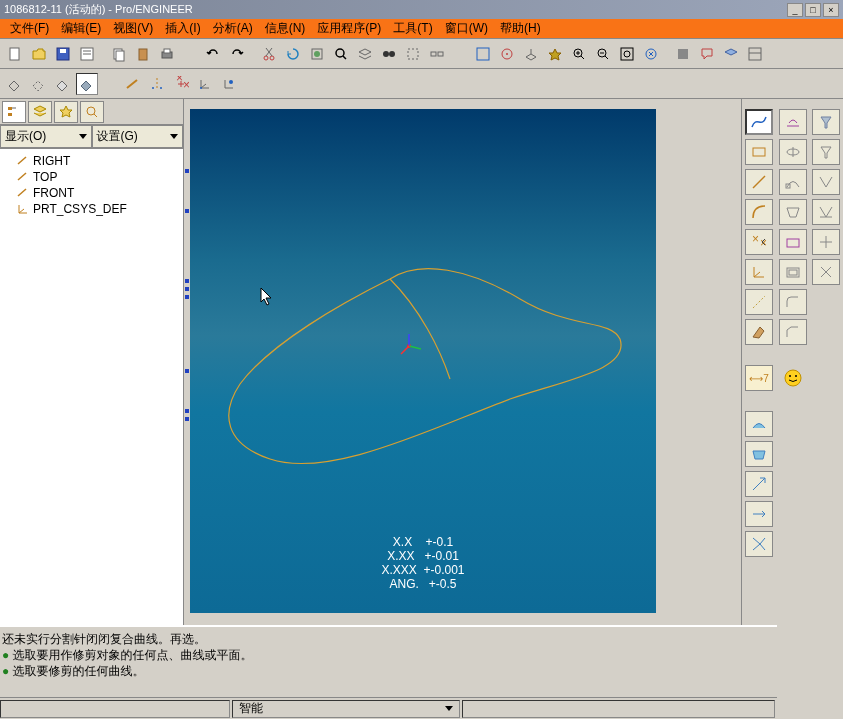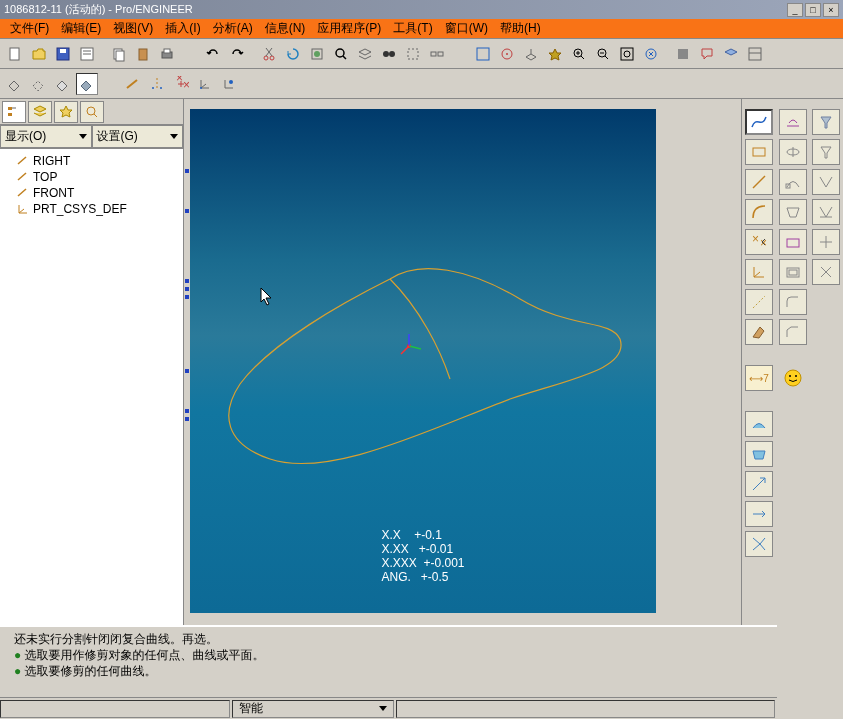--- a/index.html
+++ b/index.html
@@ -25,30 +25,30 @@
 .lefttab.active { background: #fff; }
 .leftctrls { height: 24px; display: flex; border-bottom: 1px solid #888; }
 .leftddl { flex: 1; border: 1px solid #888; background: #ece9d8; padding: 2px 4px; display: flex; justify-content: space-between; align-items: center; }
 .tree { flex: 1; background: #fff; overflow: auto; padding: 4px 2px; }
 .treeitem { display: flex; align-items: center; gap: 3px; padding: 1px 2px; }
 .treeicon { width: 14px; height: 14px; display: inline-flex; align-items: center; justify-content: center; font-size: 10px; }
 
 .viewport { flex: 1; position: relative; background: #d4d0c8; }
 .canvas { position: absolute; left: 6px; top: 10px; width: 466px; height: 504px; background: linear-gradient(to bottom, #003a6b 0%, #1a6b8f 30%, #2a7a9a 45%, #1176a0 60%, #0d6a96 100%); }
 .splinesvg { position: absolute; left: 0; top: 0; width: 100%; height: 100%; }
-.overlay-text { position: absolute; bottom: 29px; left: 50%; transform: translateX(-50%); color: #fff; font-family: "Courier New", monospace; font-size: 11px; white-space: pre; text-align: left; }
+.overlay-text { position: absolute; bottom: 22px; left: 50%; transform: translateX(-50%); color: #fff; font-family: "Courier New", monospace; font-size: 11px; white-space: pre; text-align: center; }
 .cursor-arrow { position: absolute; left: 70px; top: 178px; }
 
 .righttoolbars { width: 102px; background: #d4d0c8; border-left: 1px solid #888; display: flex; }
 .rtcol { width: 34px; display: flex; flex-direction: column; align-items: center; padding-top: 10px; gap: 4px; }
 .rtcol .rb { width: 28px; height: 26px; border: 1px solid #888; background: #ece9d8; display: flex; align-items: center; justify-content: center; font-size: 14px; }
 .rtcol .rb.sel { background: #fff; border: 2px inset #888; }
 .rtsep { height: 12px; }
 
-.msgarea { position: absolute; bottom: 0; left: 0; right: 66px; height: 94px; background: #d4d0c8; border-top: 2px solid #fff; padding: 4px 14px; }
+.msgarea { position: absolute; bottom: 0; left: 0; right: 66px; height: 94px; background: #d4d0c8; border-top: 2px solid #fff; padding: 4px 2px; }
 .msgline { font-size: 12px; line-height: 16px; }
 .statusbar { position: absolute; bottom: 0; left: 0; right: 66px; height: 22px; background: #d4d0c8; border-top: 1px solid #888; display: flex; align-items: center; }
 .statuscell { border: 1px inset #888; height: 18px; padding: 0 6px; display: flex; align-items: center; margin-right: 2px; }
 
 .desktop-right { position: absolute; top: 0; right: 0; width: 66px; height: 719px; background: linear-gradient(to bottom, #4a6b45 0%, #5a7b55 30%, #6a8b65 50%, #7a9b75 70%, #5a8b55 100%); z-index: -1; }
 .desktop-right::before { content:""; position:absolute; top:0; left:0; right:0; height:120px; background: radial-gradient(circle at 40% 30%, #fff2f5 5%, transparent 20%), radial-gradient(circle at 60% 50%, #ffe0e8 4%, transparent 18%); }
 .dicon { position: absolute; right: 10px; top: 470px; width: 40px; text-align: center; color: #fff; font-size: 10px; }
 .dicon .di { width: 32px; height: 32px; background: #2b5797; margin: 0 auto 2px; border-radius: 3px; }
 
 .arrow-down { display:inline-block; width:0; height:0; border-left:4px solid transparent; border-right:4px solid transparent; border-top:5px solid #000; }
@@ -587,18 +587,18 @@
 </div>
 
 <div class="msgarea">
   <div class="msgline">还未实行分割针闭闭复合曲线。再选。</div>
   <div class="msgline"><span style="color:#208020">●</span> <span>选取要用作修剪对象的任何点、曲线或平面。</span></div>
   <div class="msgline"><span style="color:#208020">●</span> <span>选取要修剪的任何曲线。</span></div>
 </div>
 
 <div class="statusbar">
   <div class="statuscell" style="width:230px"></div>
-  <div class="statuscell" style="width:162px;justify-content:space-between">
+  <div class="statuscell" style="width:228px;justify-content:space-between">
       <span>智能</span>
       <span class="arrow-down"></span>
     </div>
   <div class="statuscell" style="flex:1"></div>
 </div>
 
 </body></html>

